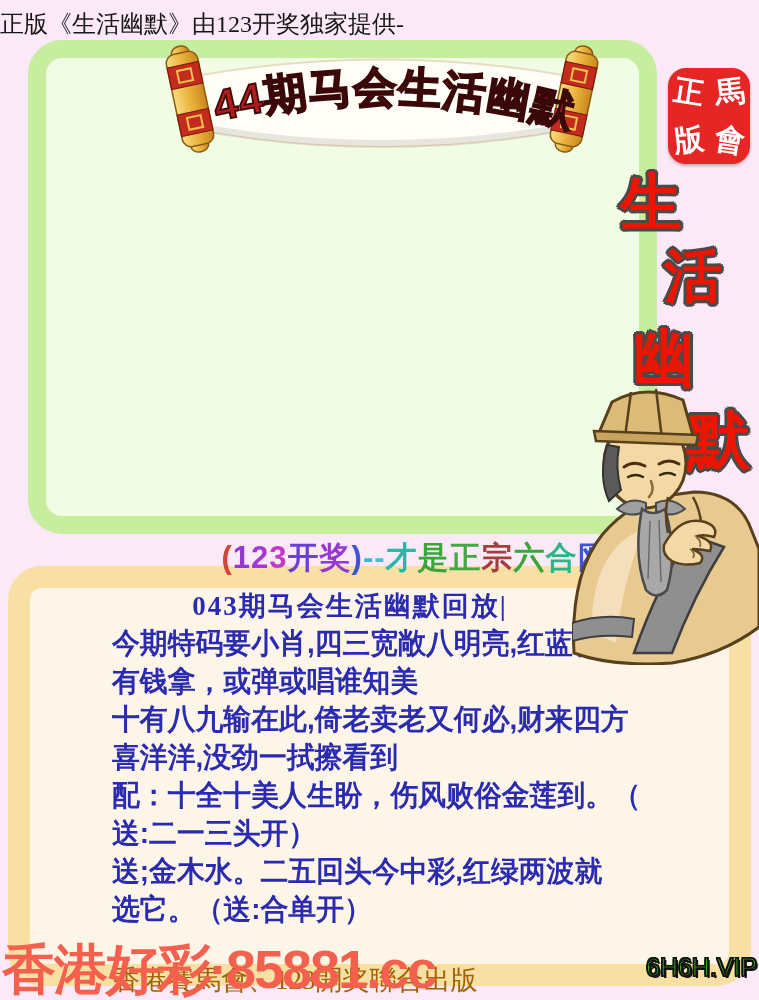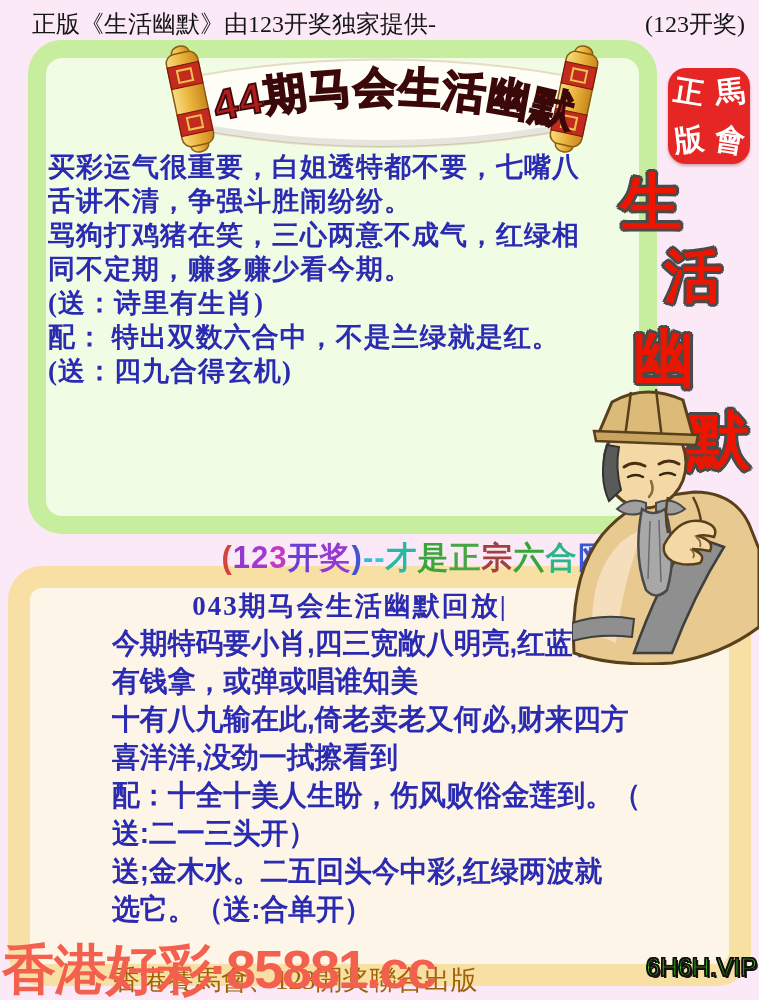--- a/index.html
+++ b/index.html
@@ -7,21 +7,21 @@
   body { font-family:"Liberation Sans", sans-serif; }
   .page {
     position:relative; width:759px; height:1000px;
     background:#fce9f7; overflow:hidden;
   }
   
   .top-header {
     position:absolute; left:0; top:8px; width:759px; height:34px;
     font-family:"Liberation Serif", serif;
     font-size:24px; color:#161616; display:flex; justify-content:space-between;
-    padding:0 14px 0 32px;
+    padding:0 14px 0 0;
   }
   
   .green-box {
     position:absolute; left:28px; top:40px; width:629px; height:494px;
     background:#f1fce5; border:18px solid #c7ed9f; border-radius:34px;
     z-index:1;
   }
   
   .scroll-banner {
     position:absolute; left:128px; top:44px; width:508px; height:110px; z-index:3;
@@ -99,21 +99,20 @@
     text-shadow:2px 2px 0 #101010, -1px -1px 0 #101010, 1px -1px 0 #101010, -1px 1px 0 #101010;
   }
 </style>
 </head>
 <body>
 
 <div class="page">
 
   <div class="top-header">
     <span>正版《生活幽默》由123开奖独家提供-</span>
-    <span>(123开奖)</span>
   </div>
 
   <div class="green-box"></div>
 
   <div class="scroll-banner">
     <svg width="508" height="110" viewBox="0 0 508 110">
       <defs>
         <linearGradient id="goldGrad" x1="0" y1="0" x2="1" y2="0">
           <stop offset="0" stop-color="#f8dd82"></stop>
           <stop offset="0.5" stop-color="#eab33c"></stop>
@@ -144,29 +143,20 @@
         <rect x="439" y="73" width="14" height="12" fill="none" stroke="#f0c050" stroke-width="2"></rect>
       </g>
 
       <path id="bannerArc" d="M86,78 Q254,38 422,78" fill="none"></path>
       <text font-size="43" font-weight="900" fill="#b01c1c" stroke="#3a0808" stroke-width="1.8" font-family="Liberation Sans, sans-serif" letter-spacing="1">
         <textPath href="#bannerArc" startOffset="50%" text-anchor="middle">044期马会生活幽默</textPath>
       </text>
     </svg>
   </div>
 
-  <div class="poem">
-      <div>买彩运气很重要，白姐透特都不要，七嘴八</div>
-      <div>舌讲不清，争强斗胜闹纷纷。</div>
-      <div>骂狗打鸡猪在笑，三心两意不成气，红绿相</div>
-      <div>同不定期，赚多赚少看今期。</div>
-      <div>(送：诗里有生肖)</div>
-      <div>配： 特出双数六合中，不是兰绿就是红。</div>
-      <div>(送：四九合得玄机)</div>
-    </div>
 
   <div class="seal">
     <span class="r1">正</span>
     <span class="r2">馬</span>
     <span class="r2">版</span>
     <span class="r1">會</span>
   </div>
 
   <span class="side-char sc0">生</span>
   <span class="side-char sc1">活</span>

